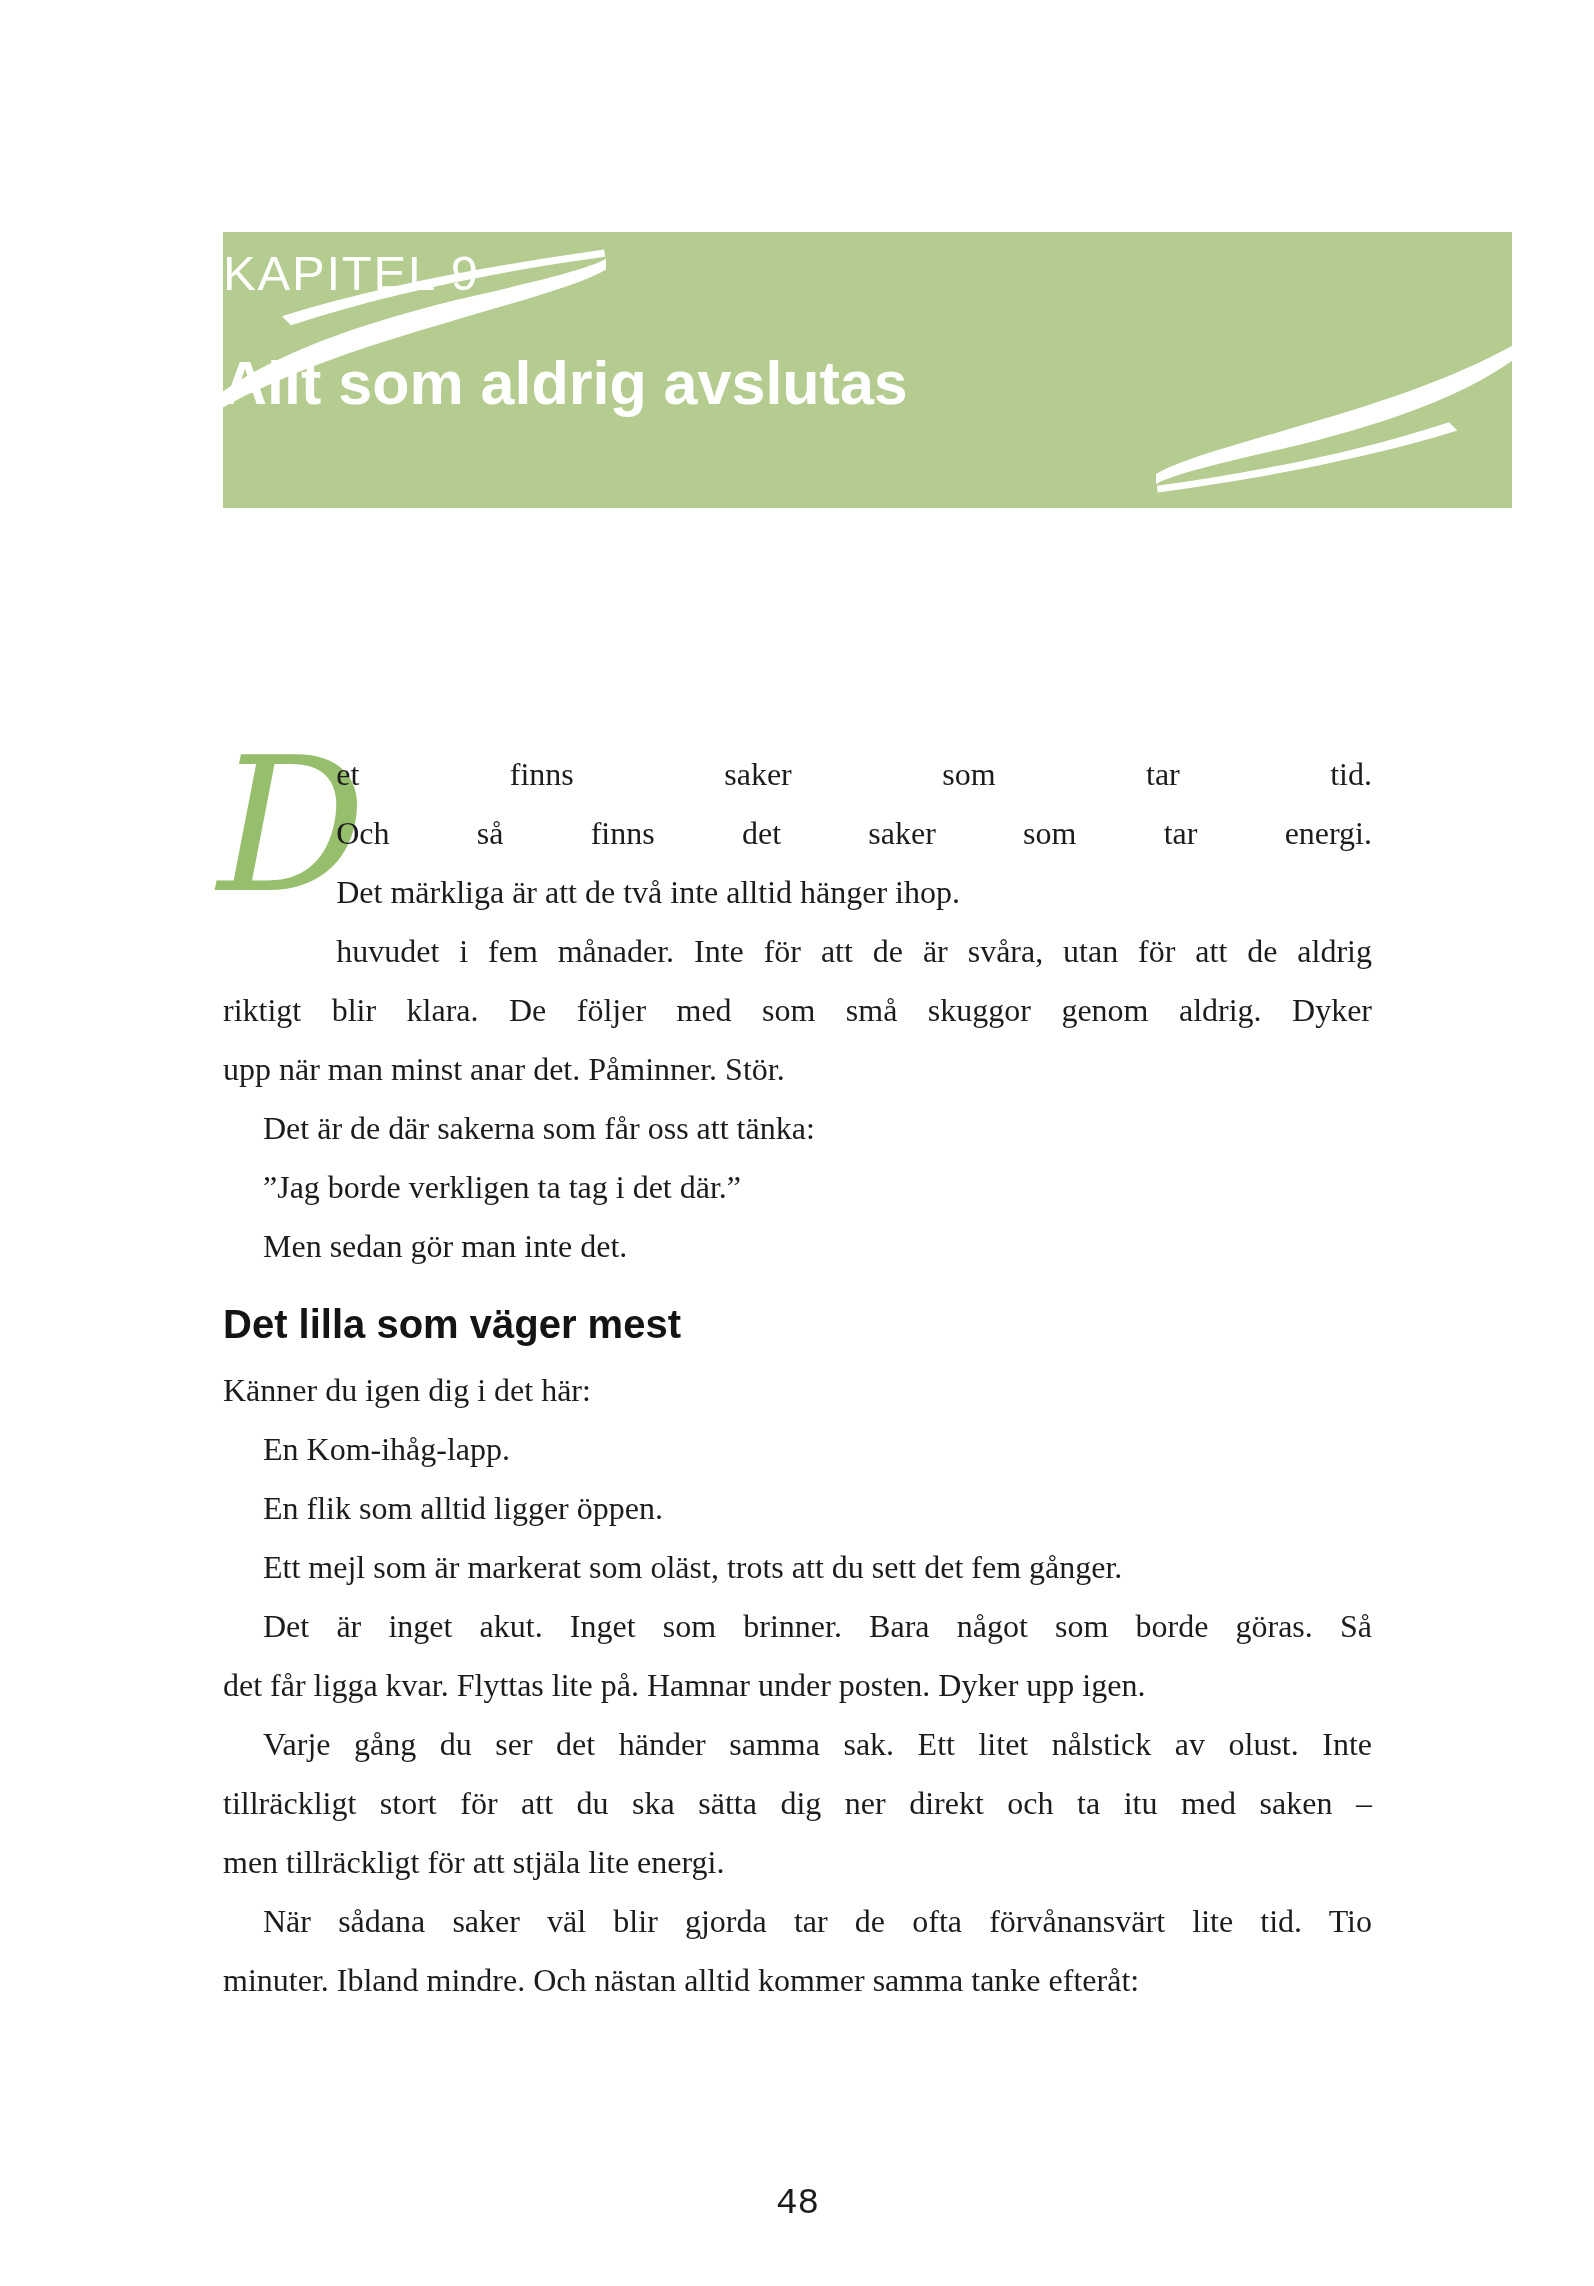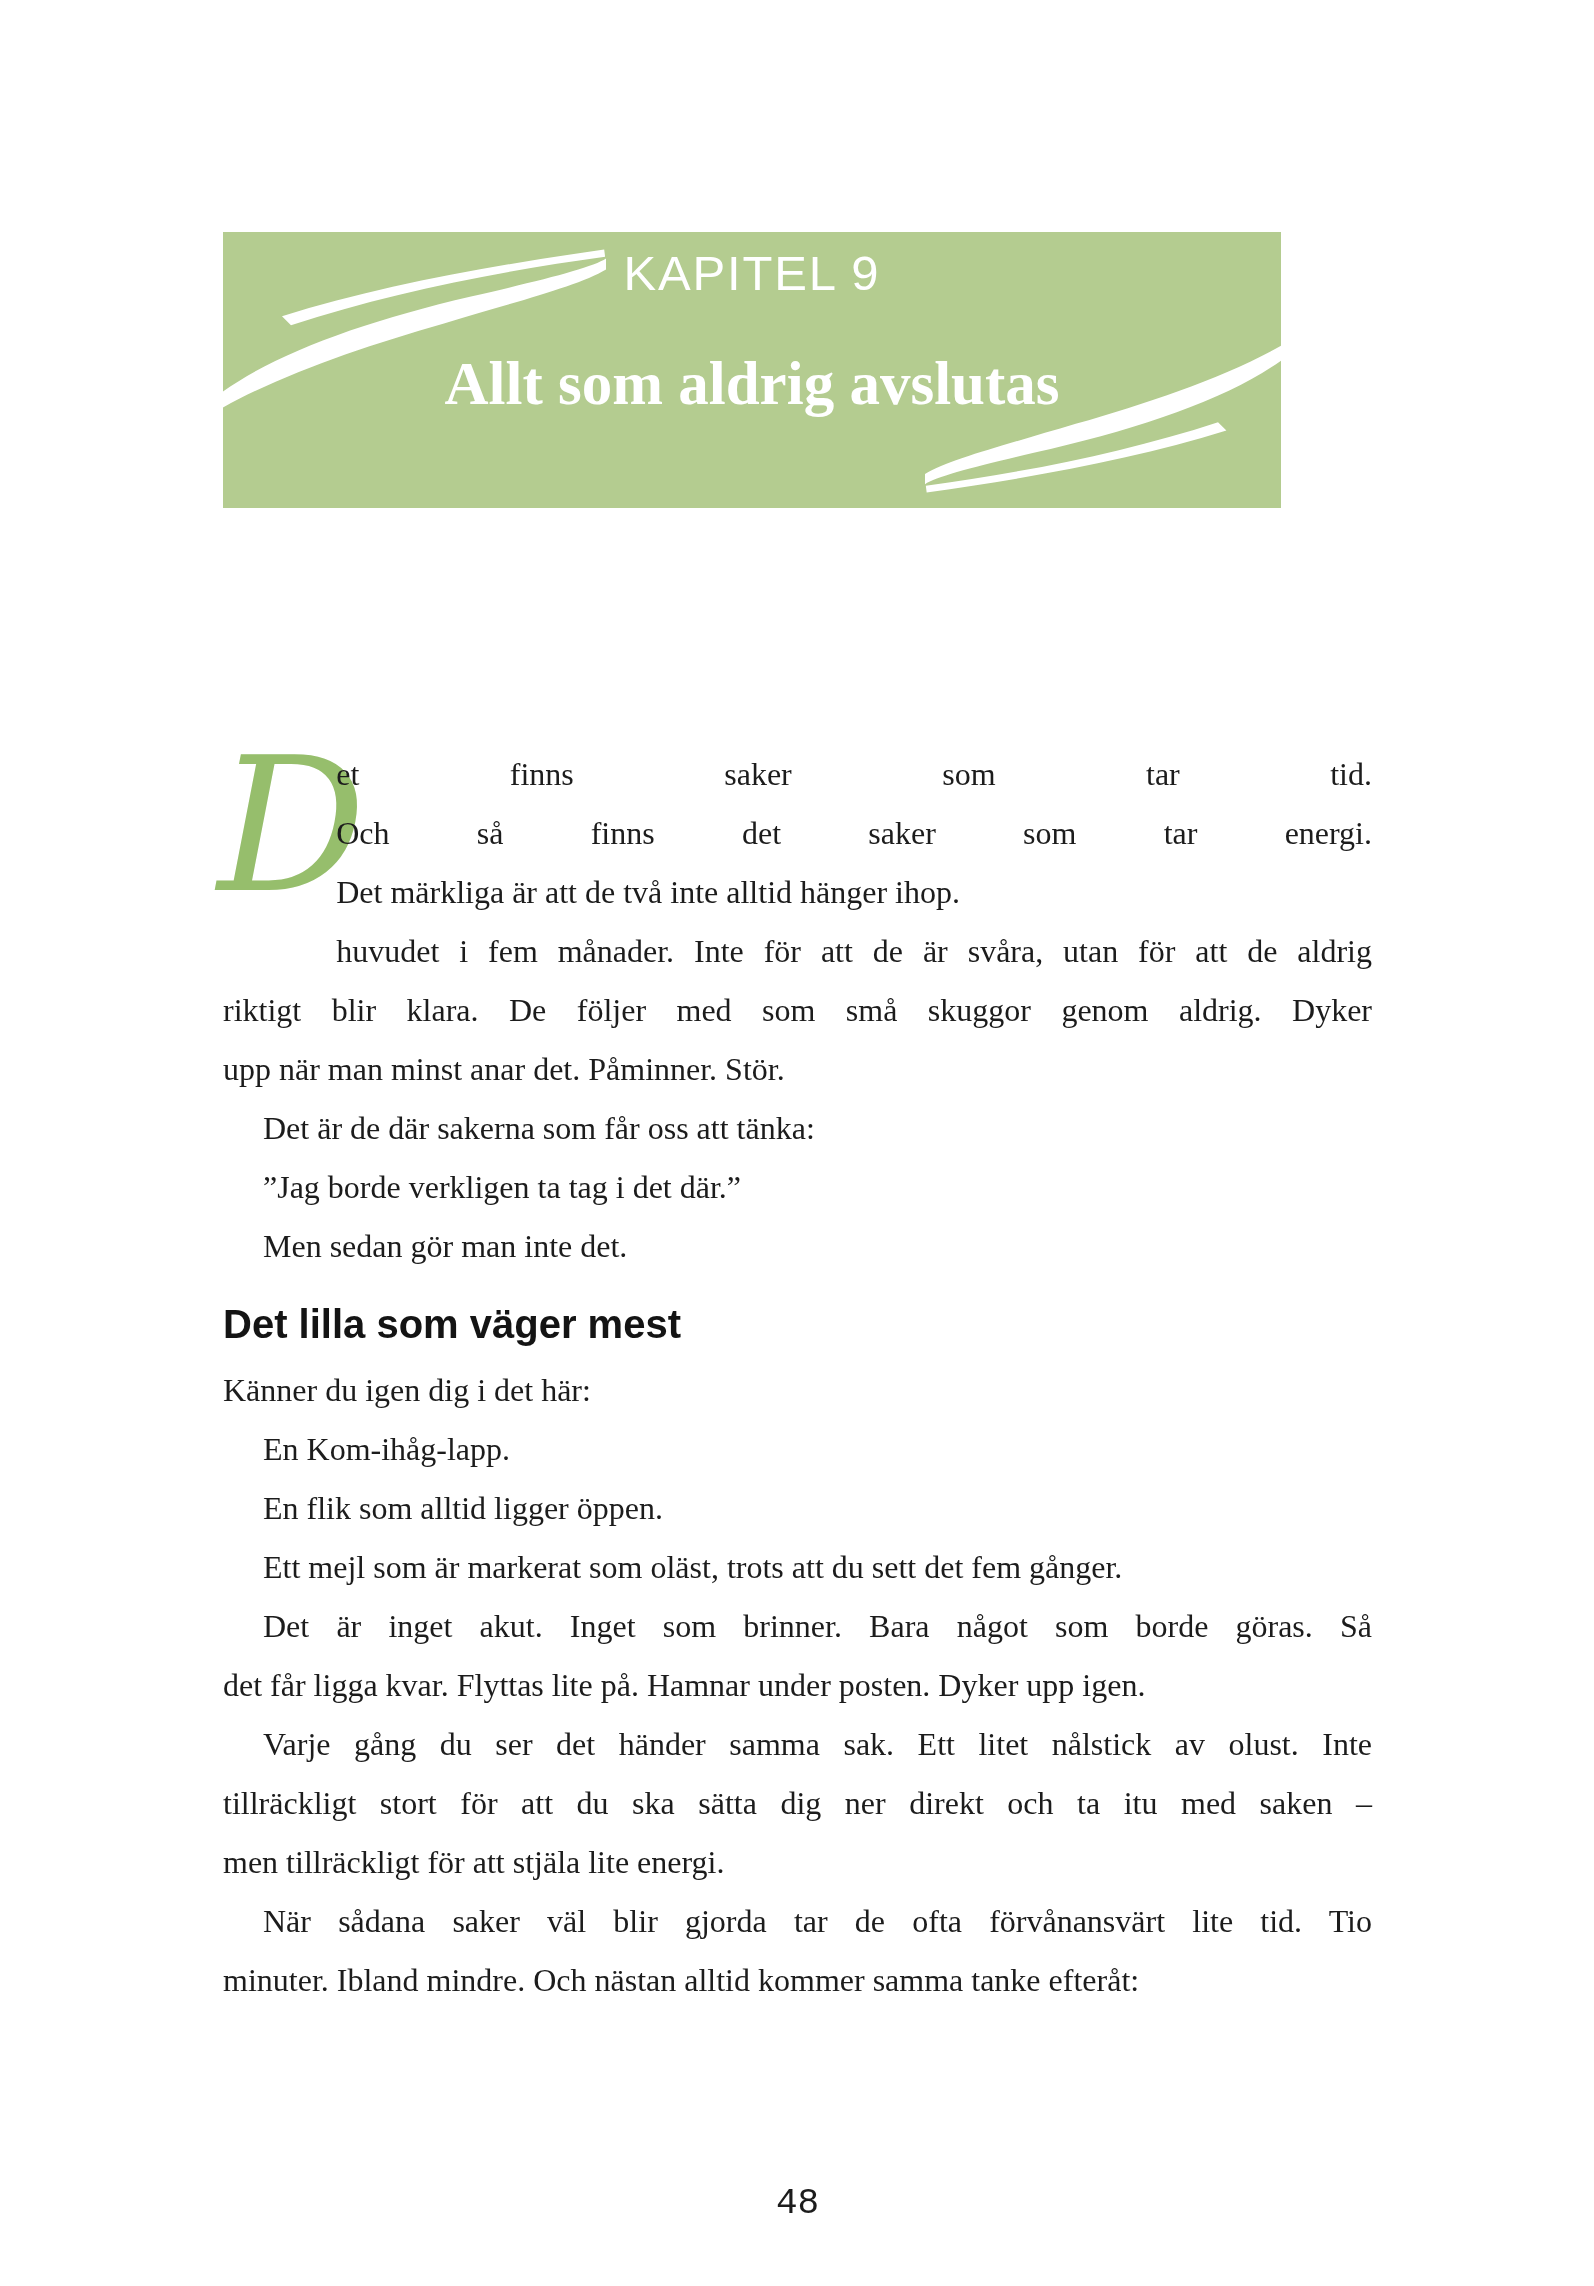--- a/index.html
+++ b/index.html
@@ -9,37 +9,37 @@
     background:#ffffff;
     margin:0 auto;
     overflow:hidden;
     font-family:"Liberation Serif", serif;
     color:#1c1c1c;
   }
   
   .banner{
     position:absolute;
     left:223px;top:232px;
-    width:1058px;height:276px;
+    width:1289px;height:276px;
     background:#b4cc90;
-    display:flex;flex-direction:column;align-items:center;
+    display:flex;flex-direction:column;align-items:flex-start;
     overflow:hidden;
   }
   .kicker{
     margin-top:14.4px;
     font-family:"Liberation Sans", sans-serif;
     font-weight:400;
     font-size:49px;line-height:54px;
     letter-spacing:1.8px;
     color:#ffffff;
     z-index:2;
   }
   .chapter-title{
     margin-top:50px;
-    font-family:Liberation Serif, serif;
+    font-family:Liberation Sans, sans-serif;
     font-weight:700;
     font-size:61px;line-height:67px;
     color:#ffffff;
     z-index:2;
   }
   .brush{position:absolute;z-index:1;}
   .brush-tl{left:-3.6px;top:14.4px;width:387px;height:162px;}
   .brush-br{right:-3.6px;bottom:10.8px;width:360px;height:153px;transform:rotate(180deg);}
   
   .body-content{

